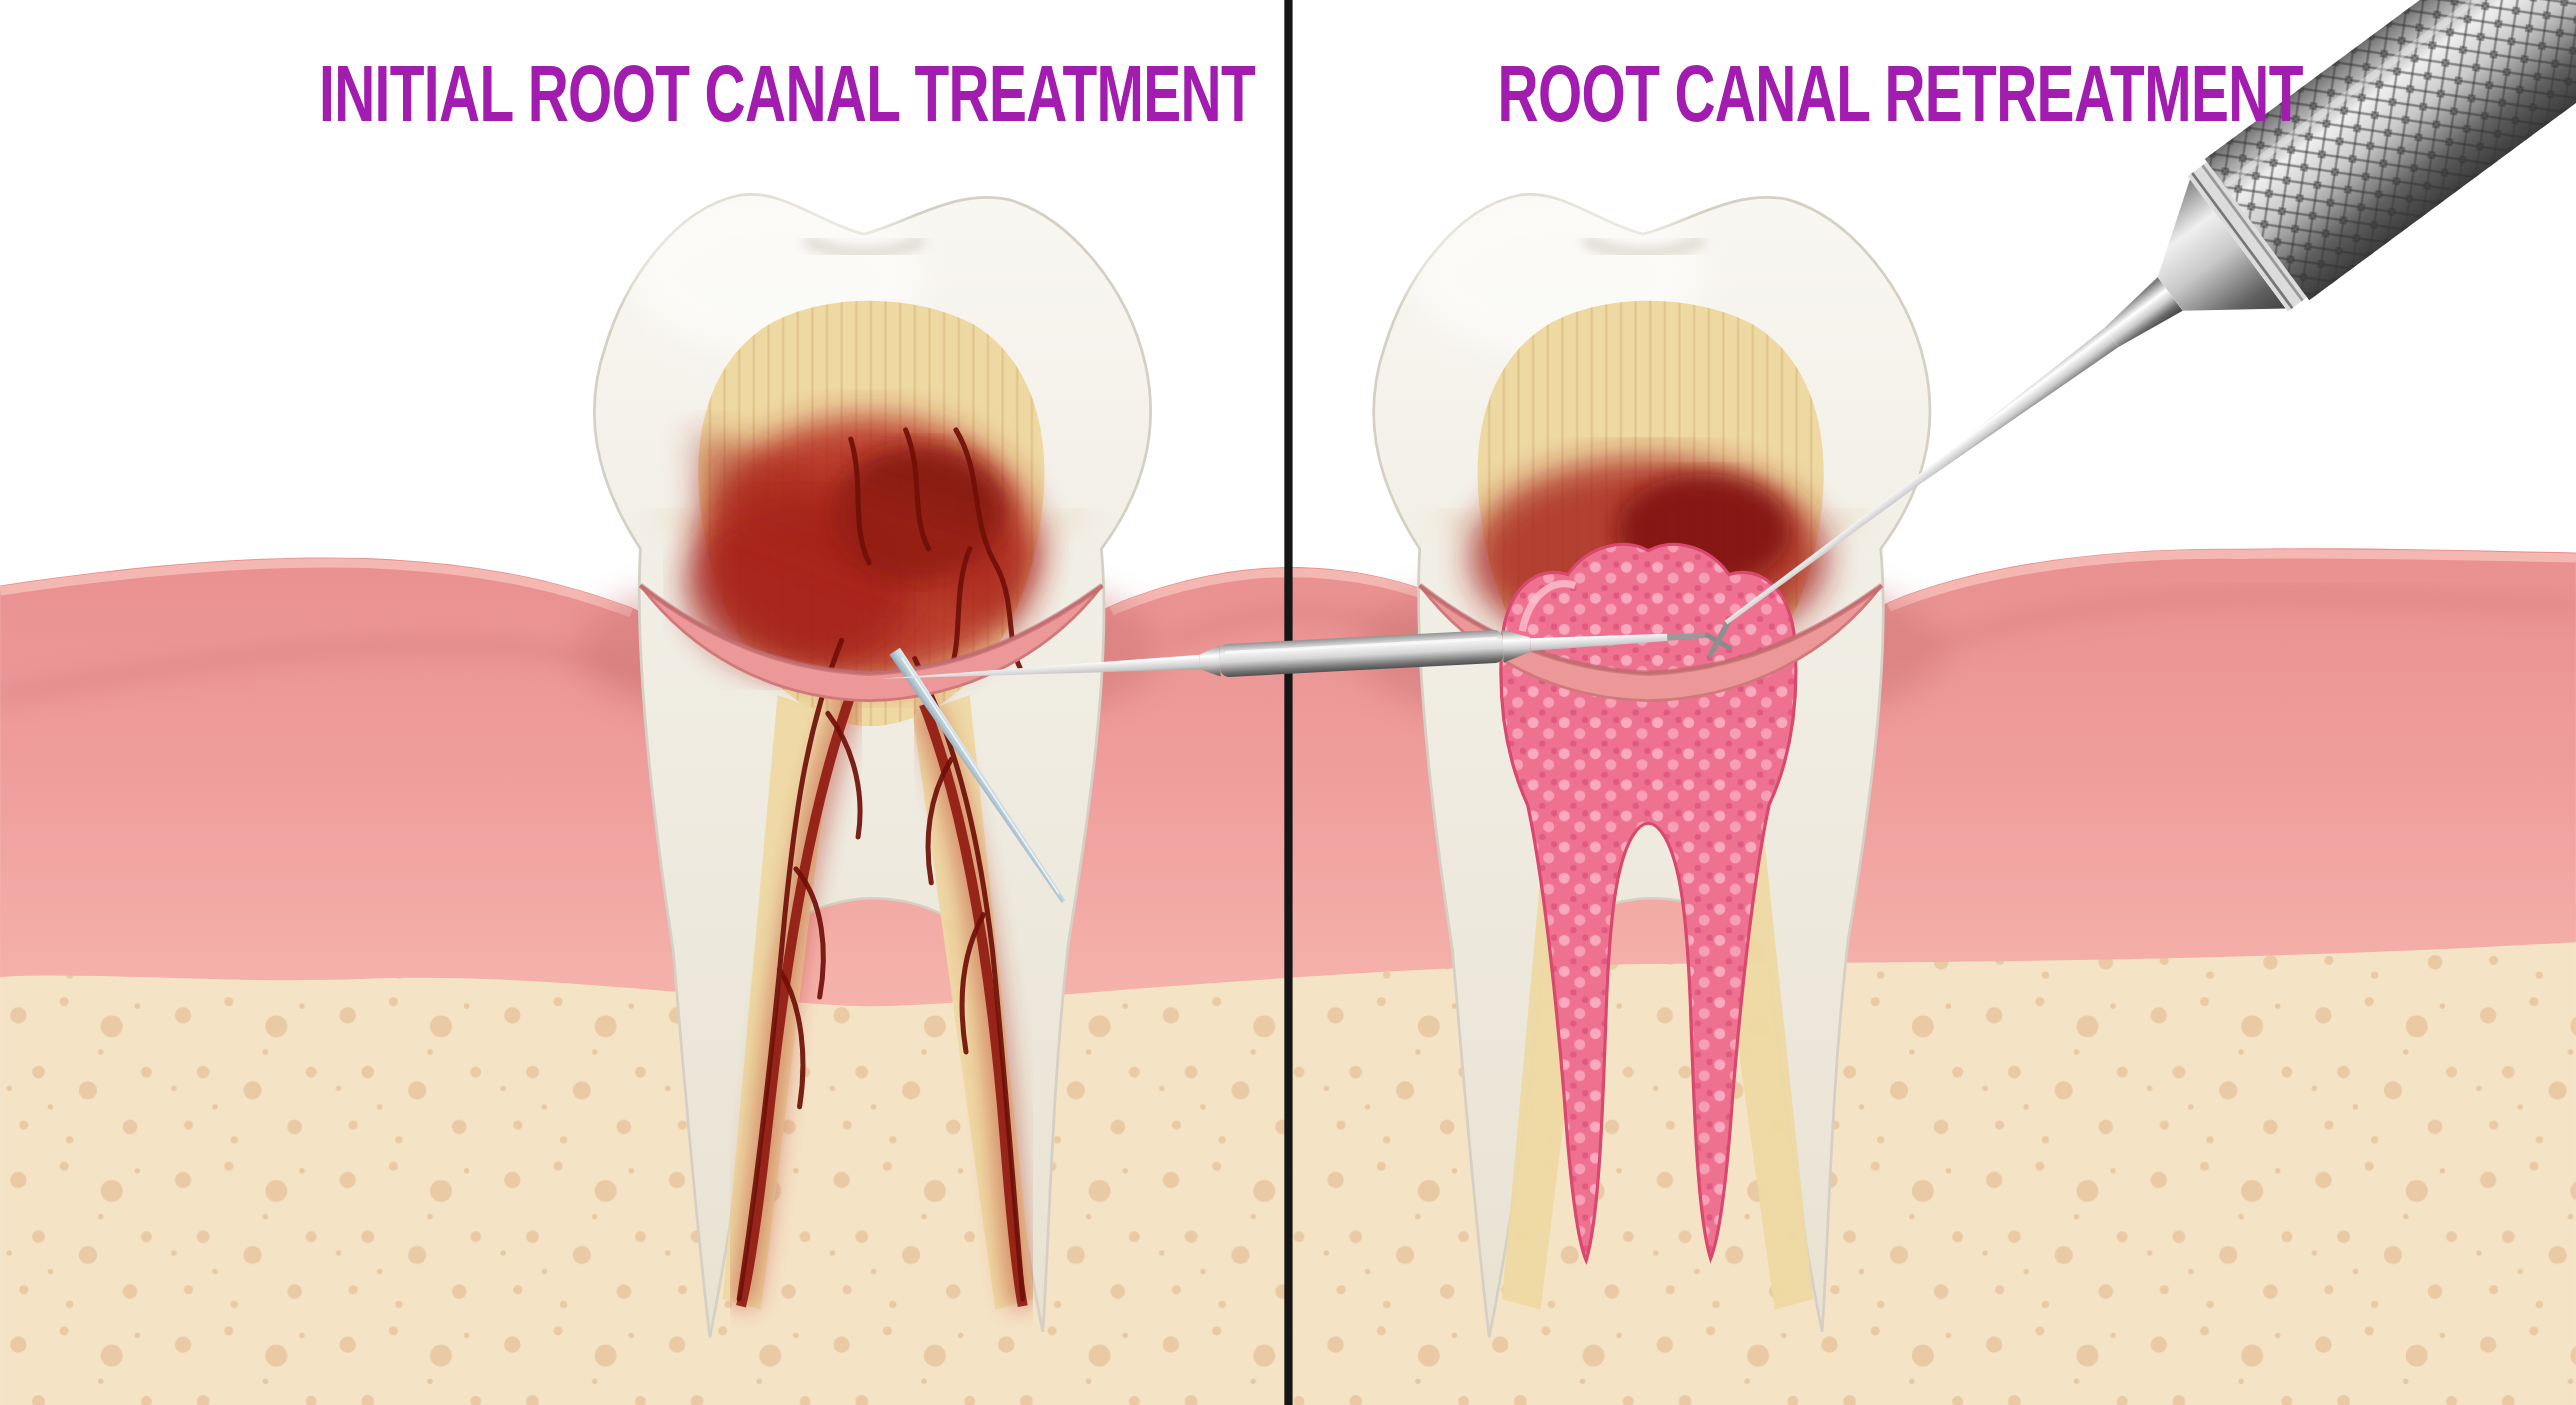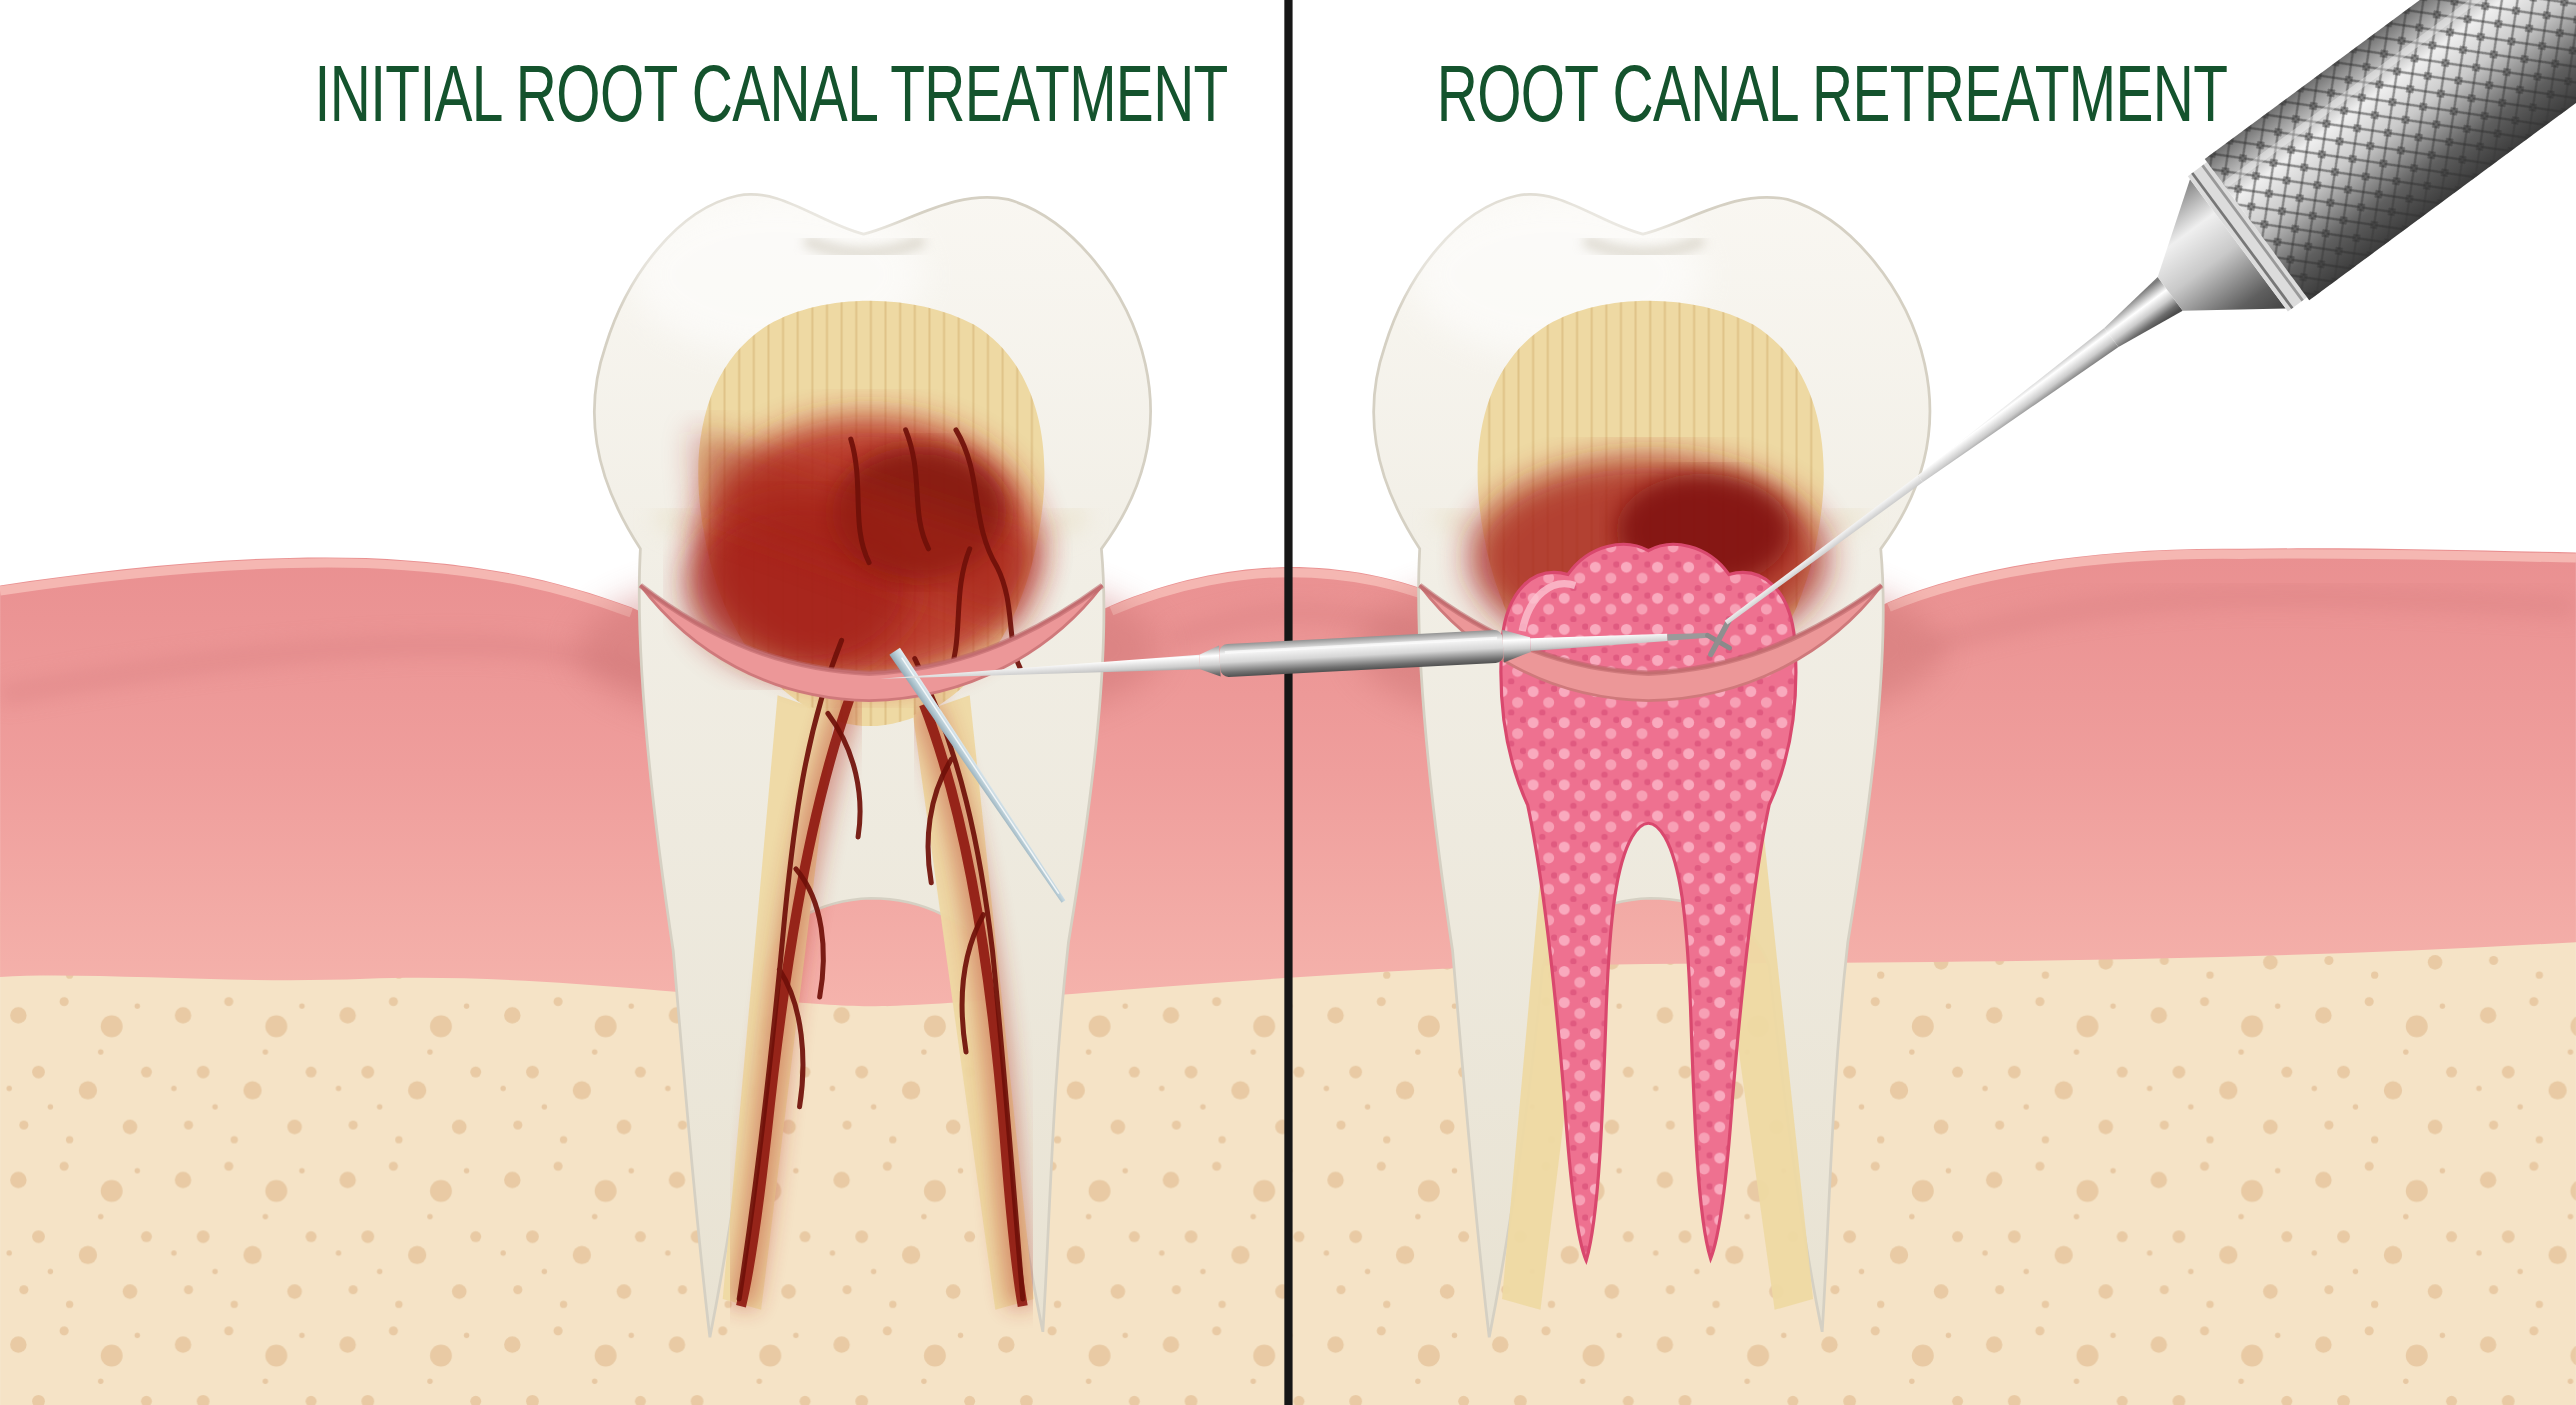--- a/index.html
+++ b/index.html
@@ -1,25 +1,25 @@
 <!DOCTYPE html>
 <html style="font-size:14.6px"><head>
 <meta charset="utf-8">
 <style>
   html,body{margin:0;padding:0;background:#ffffff;}
   body{width:2576px;height:1405px;position:relative;overflow:hidden;
        font-family:"Liberation Sans", sans-serif;}
   .stage{position:absolute;inset:0;}
   svg.illustration{position:absolute;left:0;top:0;}
-  .title{position:absolute;top:53px;font-weight:400;font-size:79px;color:#14532d;
+  .title{position:absolute;top:53px;font-weight:700;font-size:79px;color:#a21caf;
          white-space:nowrap;text-align:center;line-height:1.05;}
   .title .inner{display:inline-block;transform:scaleX(.72);transform-origin:center;
                 letter-spacing:-0.9px;}
   .title-left{left:137px;width:1153px;}
-  .title-right{left:1283px;width:1070px;}
+  .title-right{left:1341px;width:1070px;}
 </style>
 </head>
 <body>
 
 <div class="stage">
 
 <svg class="illustration" width="2576" height="1405" viewBox="0 0 2816 1536" xmlns="http://www.w3.org/2000/svg">
   <defs>
     <filter id="blur6">
           <feGaussianBlur stdDeviation="6"></feGaussianBlur>

